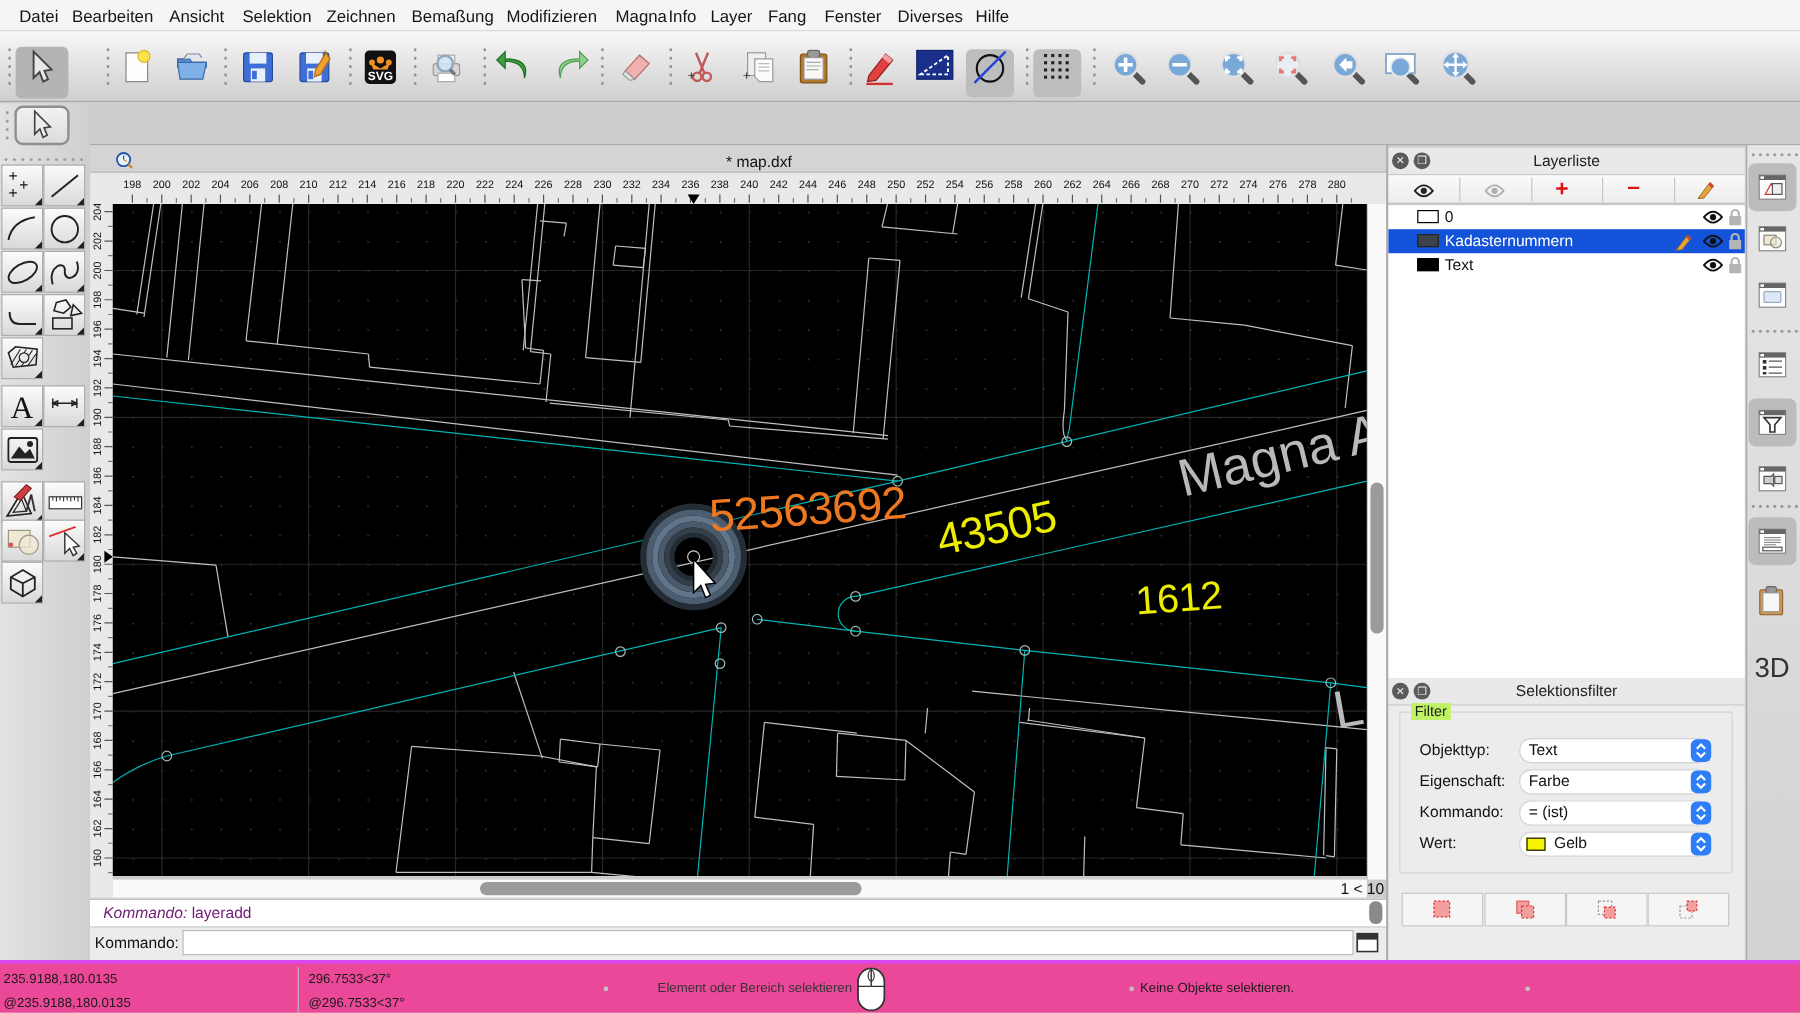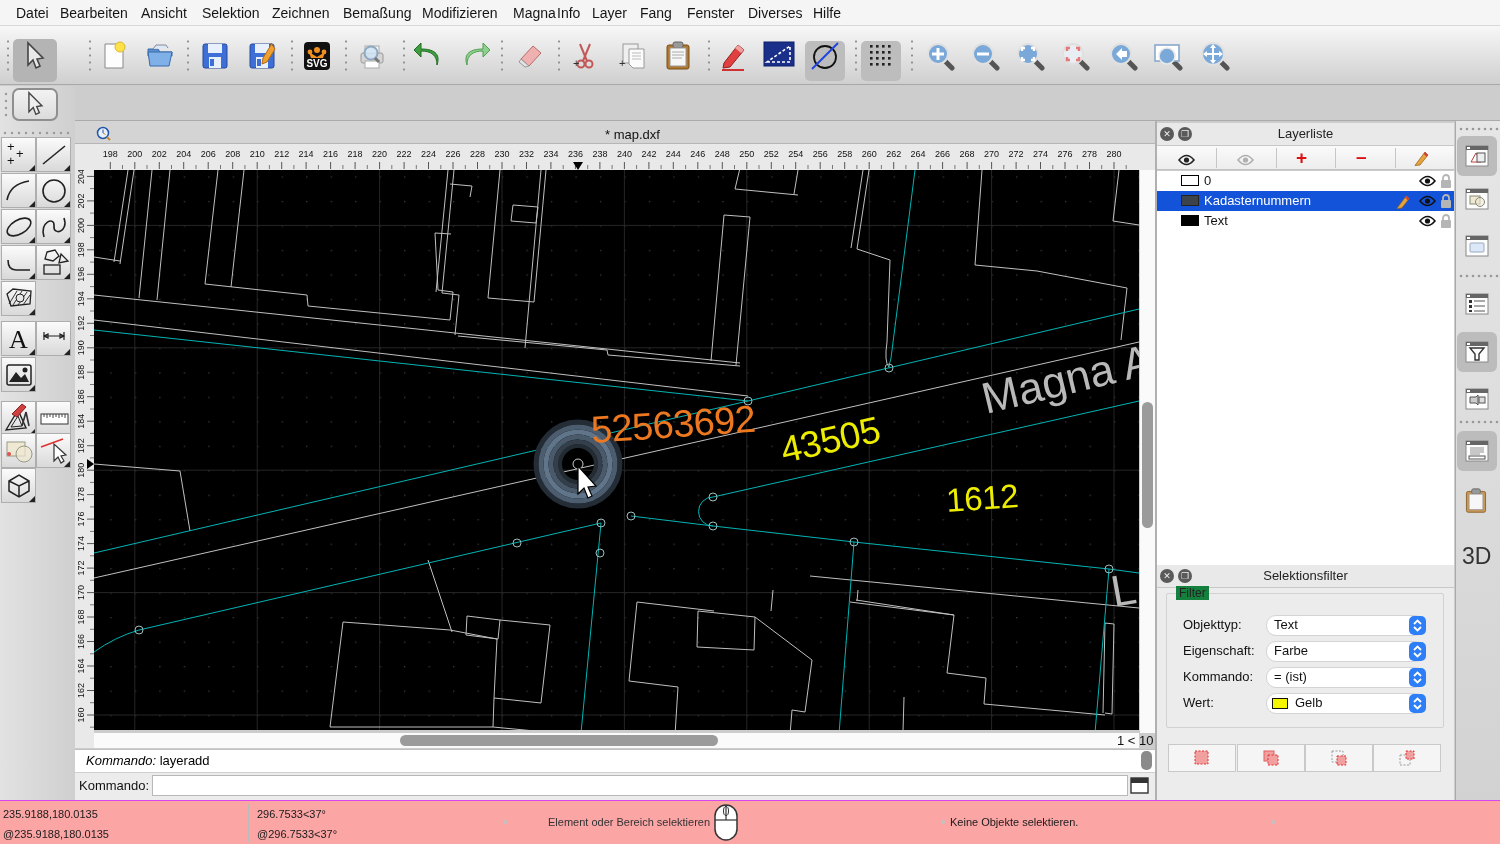--- a/index.html
+++ b/index.html
@@ -654,30 +654,30 @@
     <text x="0" y="0" transform="translate(1114,607) rotate(-10)" font-family="Liberation Sans, sans-serif" font-size="44" fill="#b9b9b9">L</text>
     <path d="M578,466 L578,494 L584,488 L588,498 L592,496 L588,487 L596,486 Z" fill="#fff" stroke="#000" stroke-width="1.2"></path>
   </svg>
 <div style="position:absolute;left:94px;top:733px;width:1045px;height:15px;background:#fafafa"></div>
 <div style="position:absolute;left:400px;top:735px;width:318px;height:11px;background:#9b9b9b;border-radius:6px"></div>
 <div style="position:absolute;left:1140px;top:170px;width:15px;height:563px;background:#fafafa"></div>
 <div style="position:absolute;left:1142px;top:402px;width:11px;height:126px;background:#9b9b9b;border-radius:6px"></div>
 <span style="position:absolute;left:1117px;top:733px;font-size:13px;color:#111">1 &lt; 10</span>
 <div style="position:absolute;left:75px;top:730px;width:19px;height:18px;background:#e9e9e9"></div>
 <div style="position:absolute;left:75px;top:749px;width:1080px;height:23px;background:#fff;border-top:1px solid #c0c0c0"></div>
-<span style="position:absolute;left:86px;top:753px;font-size:13px;color:#000000"><i>Kommando:</i> layeradd</span>
+<span style="position:absolute;left:86px;top:753px;font-size:13px;color:#701a75"><i>Kommando:</i> layeradd</span>
 <div style="position:absolute;left:1141px;top:751px;width:11px;height:19px;background:#8a8a8a;border-radius:5px"></div>
 <div style="position:absolute;left:75px;top:772px;width:1080px;height:28px;background:#ececec;border-top:1px solid #cfcfcf"></div>
 <span style="position:absolute;left:79px;top:778px;font-size:13px;color:#111">Kommando:</span>
 <div style="position:absolute;left:152px;top:775px;width:976px;height:21px;background:#fff;border:1px solid #b8b8b8"></div>
 <svg style="position:absolute;left:1130px;top:777px" width="19" height="17" viewBox="0 0 19 17">
     <rect x="1" y="1" width="17" height="15" fill="#fff" stroke="#333" stroke-width="1.4"></rect>
     <rect x="1" y="1" width="17" height="5" fill="#333"></rect>
   </svg>
-<div style="position:absolute;left:0;top:800px;width:1500px;height:44px;background:#fca5a5;border-top:1px solid #d946ef;font-size:11px;color:#1a1a1a">
+<div style="position:absolute;left:0;top:800px;width:1500px;height:44px;background:#ec4899;border-top:3px solid #d946ef;font-size:11px;color:#1a1a1a">
     <span style="position:absolute;left:3px;top:7px">235.9188,180.0135</span>
     <span style="position:absolute;left:3px;top:27px">@235.9188,180.0135</span>
     <div style="position:absolute;left:248px;top:3px;width:1px;height:38px;background:#bbb"></div>
     <span style="position:absolute;left:257px;top:7px">296.7533&lt;37°</span>
     <span style="position:absolute;left:257px;top:27px">@296.7533&lt;37°</span>
     <div style="position:absolute;left:503px;top:19px;width:4px;height:4px;border-radius:2px;background:#c2c2c2"></div>
     <span style="position:absolute;left:548px;top:15px;color:#333">Element oder Bereich selektieren</span>
     <svg style="position:absolute;left:714px;top:3px" width="24" height="37" viewBox="0 0 24 37">
       <rect x="1" y="1" width="22" height="35" rx="11" fill="#fff" stroke="#333" stroke-width="1.5"></rect>
       <line x1="12" y1="1" x2="12" y2="16" stroke="#333" stroke-width="1.2"></line>
@@ -754,21 +754,21 @@
         <rect x="1" y="6" width="10" height="8" rx="1" fill="#b5b5b5"></rect>
         <path d="M3,6 V4 a3,3 0 0 1 6,0 V6" fill="none" stroke="#b5b5b5" stroke-width="1.8"></path>
       </svg></span>
   </div>
 <div class="phdr" style="left:1157px;top:565px;width:297px;height:23px">
     <span class="pbtn" style="left:3px">✕</span>
     <span class="pbtn" style="left:21px">❐</span>
     <span class="ptitle">Selektionsfilter</span>
   </div>
 <div style="position:absolute;left:1157px;top:588px;width:297px;height:212px;background:#ececec"></div>
-<span style="position:absolute;left:1176px;top:586px;font-size:12px;color:#222;background:#15803d;padding:0 3px;z-index:3">Filter</span>
+<span style="position:absolute;left:1176px;top:586px;font-size:12px;color:#222;background:#bef264;padding:0 3px;z-index:3">Filter</span>
 <div style="position:absolute;left:1166px;top:593px;width:278px;height:135px;border:1px solid #d2d2d2;border-radius:2px"></div>
 <span style="position:absolute;left:1183px;top:617px;font-size:13px;color:#111">Objekttyp:</span>
 <div style="position:absolute;left:1266px;top:615px;width:159px;height:21px;background:#fff;border:1px solid #d4d4d4;border-radius:10px"></div>
 <span style="position:absolute;left:1274px;top:617px;font-size:13px;color:#111">Text</span>
 <div style="position:absolute;left:1409px;top:616px;width:17px;height:19px;background:#2e7ef7;border-radius:5px"></div>
 <svg style="position:absolute;left:1409px;top:616px" width="17" height="19" viewBox="0 0 17 19">
     <path d="M5,8 L8.5,4.5 L12,8 M5,11 L8.5,14.5 L12,11" fill="none" stroke="#fff" stroke-width="1.8"></path>
   </svg>
 <span style="position:absolute;left:1183px;top:643px;font-size:13px;color:#111">Eigenschaft:</span>
 <div style="position:absolute;left:1266px;top:641px;width:159px;height:21px;background:#fff;border:1px solid #d4d4d4;border-radius:10px"></div>

